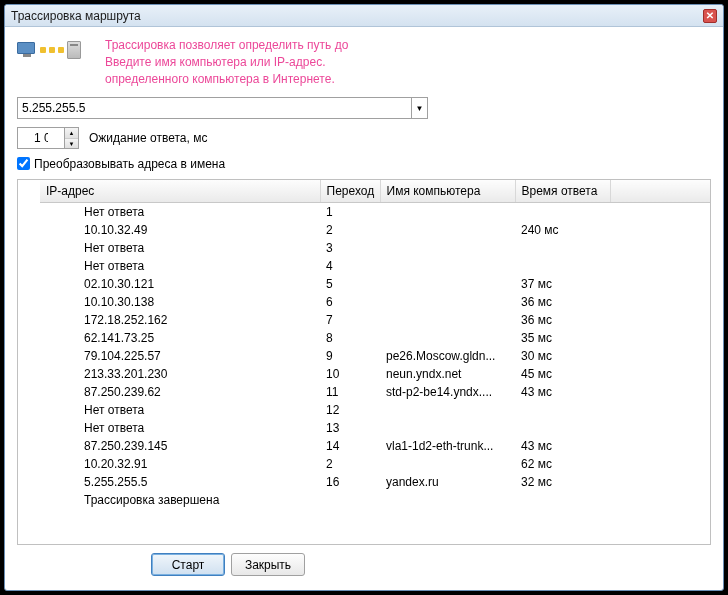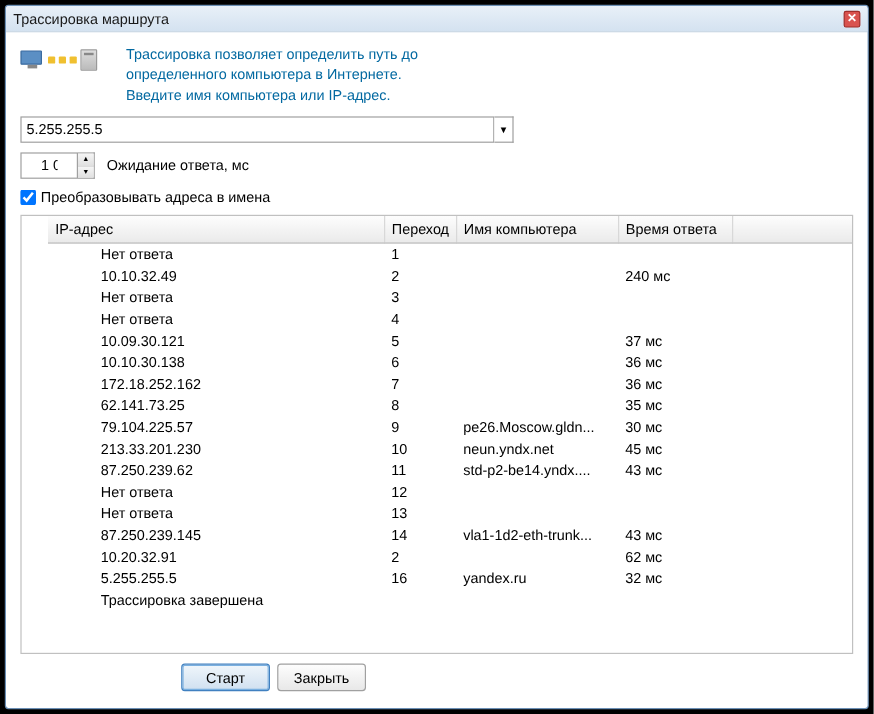--- a/index.html
+++ b/index.html
@@ -10,31 +10,31 @@
 .close-btn { width: 14px; height: 14px; background: #d9534f; border: 1px solid #a02e2b; border-radius: 2px; display: flex; align-items: center; justify-content: center; color: #fff; font-size: 10px; line-height: 1; cursor: pointer; font-weight: bold; }
 .content { flex: 1; padding: 10px 12px; display: flex; flex-direction: column; }
 .header-row { display: flex; align-items: flex-start; gap: 8px; margin-bottom: 10px; }
 .icons-group { display: flex; align-items: center; gap: 3px; margin-top: 4px; }
 .monitor-icon { width: 20px; height: 16px; position: relative; }
 .monitor-icon .screen { width: 18px; height: 12px; background: #5b8fc4; border: 1px solid #3a6b9f; border-radius: 1px; }
 .monitor-icon .base { width: 8px; height: 3px; background: #888; margin: 0 auto; }
 .dot { width: 6px; height: 6px; background: #f0c030; border-radius: 1px; }
 .server-icon { width: 14px; height: 18px; background: linear-gradient(#ddd, #bbb); border: 1px solid #999; border-radius: 1px; position: relative; }
 .server-icon::before { content: ''; position: absolute; top: 2px; left: 2px; right: 2px; height: 2px; background: #888; }
-.desc-text { font-size: 12px; color: #0369a1; line-height: 1.4; margin-left: 16px; }
+.desc-text { font-size: 12px; color: #ec4899; line-height: 1.4; margin-left: 16px; }
 .ip-row { display: flex; margin-bottom: 8px; }
 .ip-input { width: 395px; height: 22px; border: 1px solid #a0a0a0; padding: 2px 4px; font-size: 12px; font-family: inherit; }
 .dropdown-btn { width: 16px; height: 22px; border: 1px solid #a0a0a0; border-left: none; background: #fff; display: flex; align-items: center; justify-content: center; cursor: pointer; font-size: 8px; }
 .timeout-row { display: flex; align-items: center; gap: 10px; margin-bottom: 8px; }
 .spinner { display: flex; }
 .spinner-input { width: 48px; height: 22px; border: 1px solid #a0a0a0; text-align: right; padding: 2px 16px; font-size: 12px; font-family: inherit; }
 .spinner-btns { width: 14px; display: flex; flex-direction: column; border: 1px solid #a0a0a0; border-left: none; }
 .spinner-btn { flex: 1; background: linear-gradient(#f5f5f5, #e0e0e0); font-size: 6px; display: flex; align-items: center; justify-content: center; cursor: pointer; line-height: 1; }
 .spinner-btn:first-child { border-bottom: 1px solid #ccc; }
-.chk-row { display: flex; align-items: center; gap: 4px; margin-bottom: 8px; }
+.chk-row { display: flex; gap: 4px; margin-bottom: 8px; }
 .chk { width: 13px; height: 13px; }
 .table-wrap { flex: 1; border: 1px solid #c0c0c0; background: #fff; overflow: hidden; }
 .table { width: 100%; border-collapse: collapse; table-layout: fixed; margin-left: 22px; }
 .table th { background: linear-gradient(#fdfdfd, #eaeaea); border-right: 1px solid #d8d8d8; border-bottom: 1px solid #c8c8c8; padding: 4px 6px; text-align: left; font-weight: normal; font-size: 12px; height: 22px; }
 .table td { padding: 1px 6px; font-size: 12px; height: 18px; white-space: nowrap; overflow: hidden; text-overflow: ellipsis; }
 .table td:first-child { padding-left: 44px; }
 .btn-row { display: flex; gap: 6px; justify-content: flex-start; padding-left: 134px; margin-top: 8px; margin-bottom: 4px; }
 .btn { min-width: 74px; height: 23px; border: 1px solid #3070b0; border-radius: 3px; background: linear-gradient(#f0f6fb, #d0e0f0); cursor: pointer; font-size: 12px; font-family: inherit; padding: 0 0; }
 .btn-default { border-color: #4080c0; box-shadow: 0 0 0 1px #7ab0e0 inset; }
 .btn-plain { border-color: #a0a0a0; background: linear-gradient(#fdfdfd, #e8e8e8); }
@@ -54,22 +54,22 @@
             <div class="screen"></div>
             <div class="base"></div>
           </div>
         <div class="dot"></div>
         <div class="dot"></div>
         <div class="dot"></div>
         <div class="server-icon"></div>
       </div>
       <div class="desc-text">
         <div>Трассировка позволяет определить путь до</div>
+        <div>Введите имя компьютера или IP-адрес.</div>
         <div>определенного компьютера в Интернете.</div>
-        <div>Введите имя компьютера или IP-адрес.</div>
       </div>
     </div>
 
     <div class="ip-row">
       <input class="ip-input" value="5.255.255.5" style="">
       <div class="dropdown-btn">▼</div>
     </div>
 
     <div class="timeout-row">
       <div class="spinner">
@@ -128,21 +128,21 @@
               <td></td>
             </tr>
             <tr>
               <td>Нет ответа</td>
               <td>4</td>
               <td></td>
               <td></td>
               <td></td>
             </tr>
             <tr>
-              <td>10.09.30.121</td>
+              <td>02.10.30.121</td>
               <td>5</td>
               <td></td>
               <td>37 мс</td>
               <td></td>
             </tr>
             <tr>
               <td>10.10.30.138</td>
               <td>6</td>
               <td></td>
               <td>36 мс</td>

